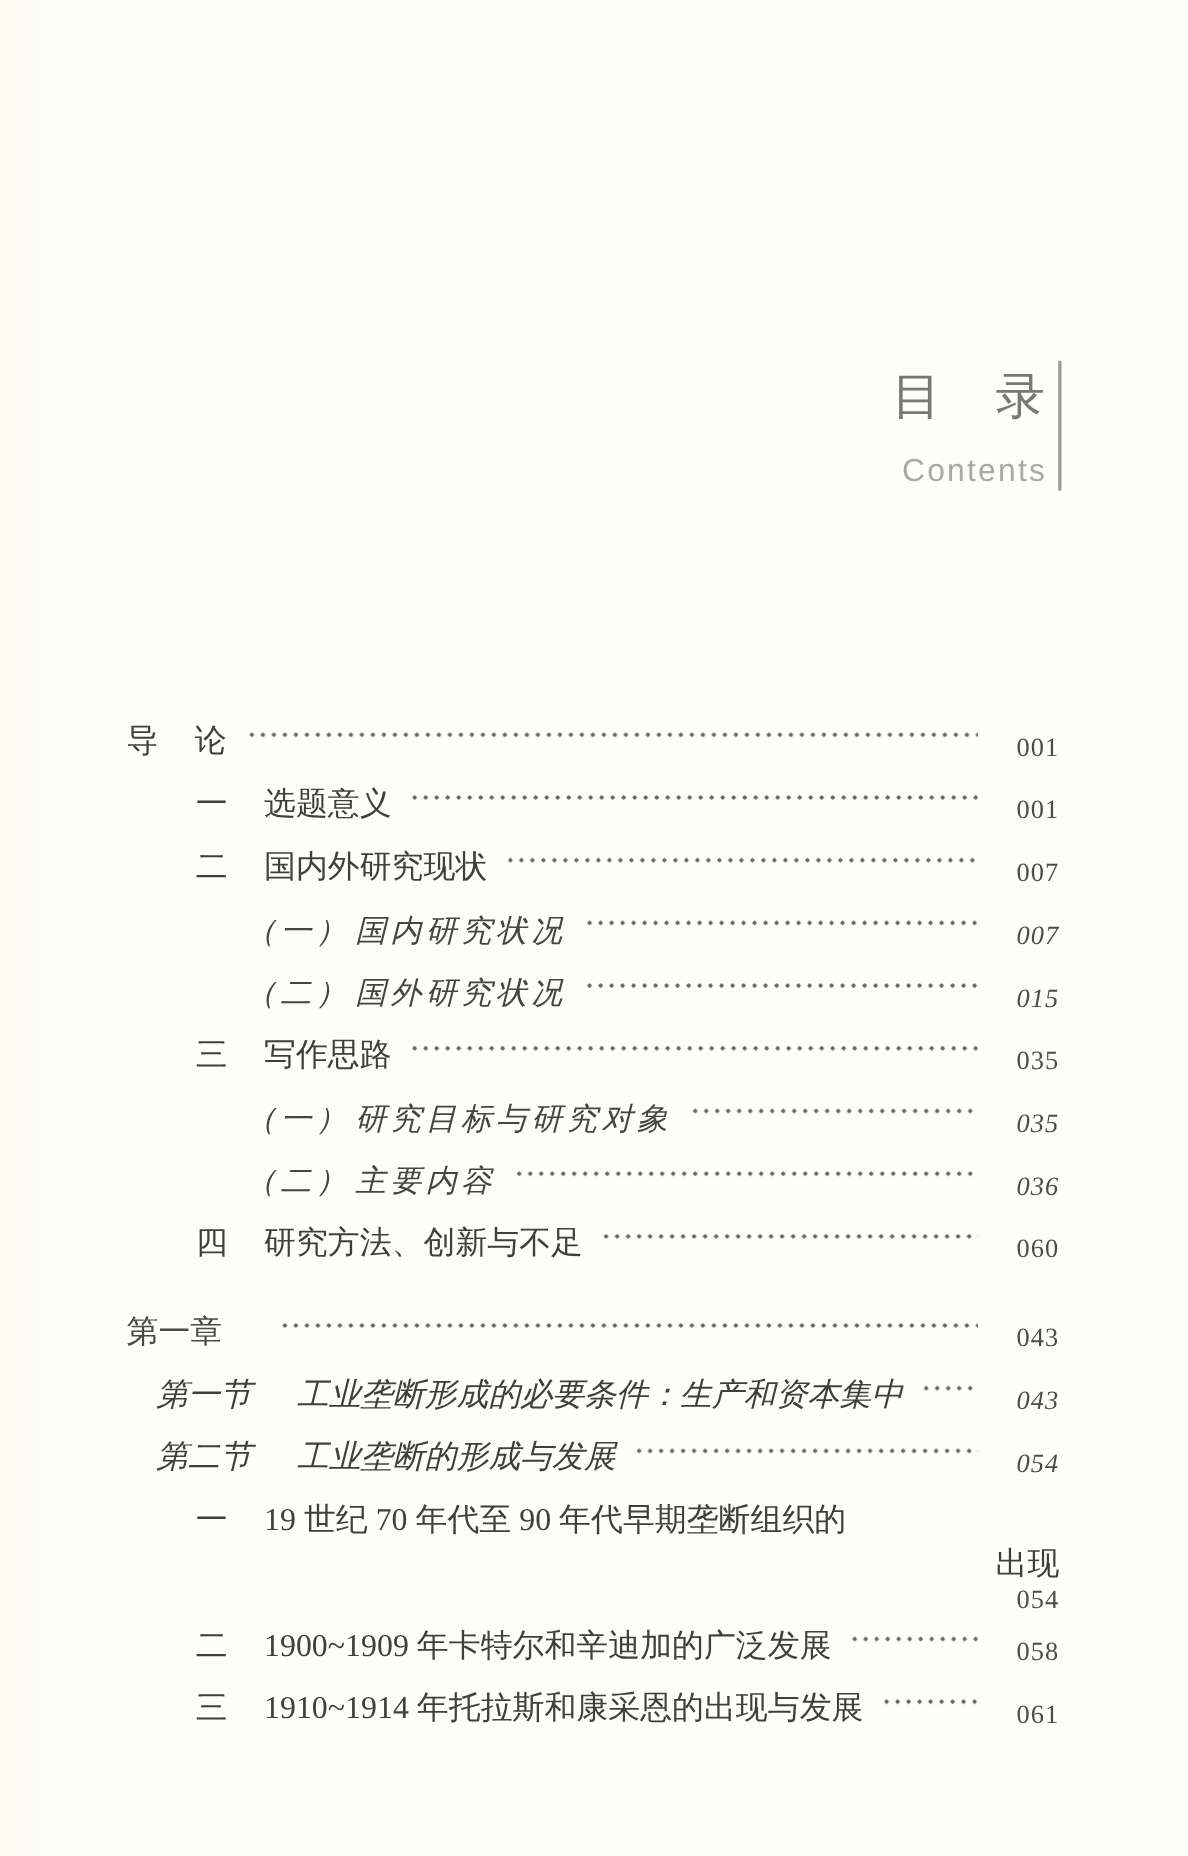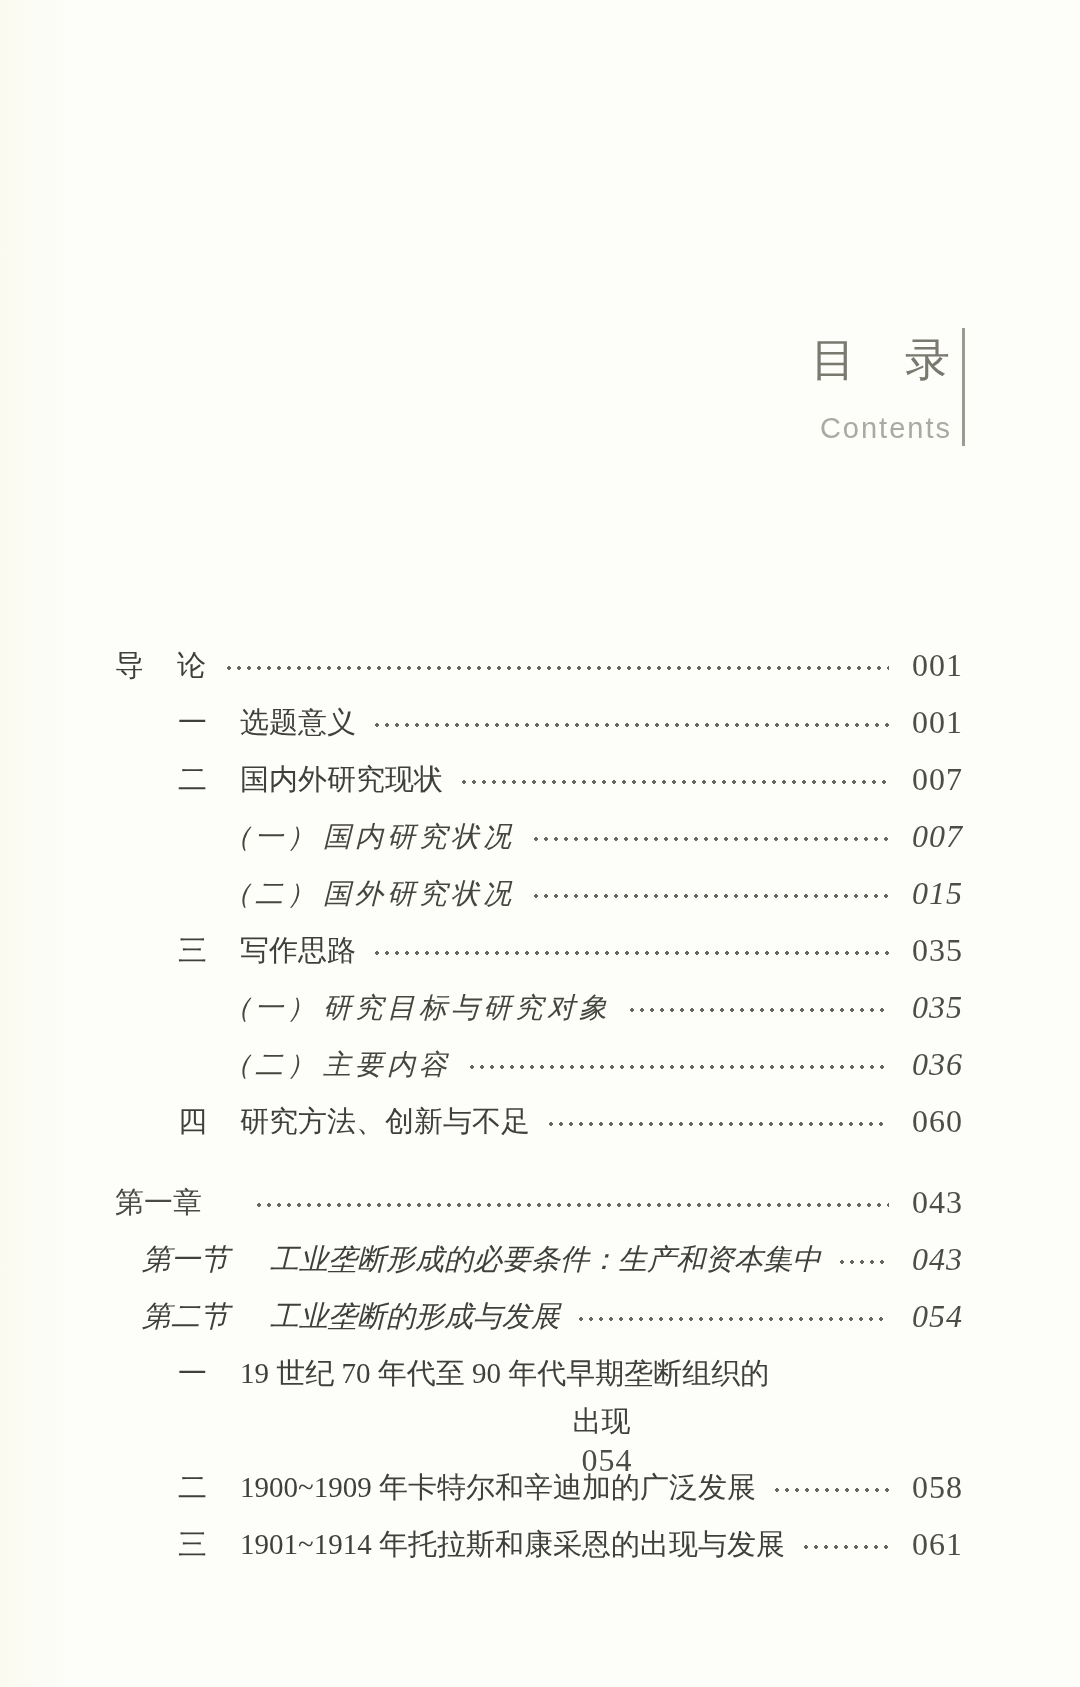--- a/index.html
+++ b/index.html
@@ -28,36 +28,36 @@
     font-size:29px; line-height:30px; color:#aaaaa2;
     letter-spacing:2px; margin-top:30px;
   }
   .header-rule{ width:3px; height:118px; background:#9b9b96; }
 
   
   .toc{
     position:absolute; left:115px; top:637px; width:848px;
   }
   .row{
-    display:flex; align-items:center;
+    display:flex; align-items:flex-end;
     height:57px; font-size:29px;
   }
   .row-label{ flex-shrink:0; white-space:pre; }
   .row-text{ white-space:pre; }
   .dots{
     flex:1 1 auto; align-self:stretch;
     margin:0 12px 0 16px; min-width:14px;
     background-image:radial-gradient(circle,#67675f 1.7px,rgba(0,0,0,0) 2.1px);
     background-size:10px 10px;
     background-repeat:repeat-x;
     background-position:0 56%;
   }
   .page-num{
     flex-shrink:0; min-width:62px; text-align:right;
-    font-size:32px; color:#4d4d48; letter-spacing:1px;
+    font-size:24px; color:#4d4d48; letter-spacing:1px;
     font-family:"Liberation Serif","DejaVu Serif",serif;
   }
 
   
   .k-part .row-label{ letter-spacing:2px; }
   .k-num{ padding-left:63px; }
   .k-num .row-label{ width:62px; }
   .k-paren{ padding-left:108px; font-style:italic; font-size:28px; letter-spacing:4px; color:#46463f; }
   .k-paren .row-label{ margin-right:4px; }
   .k-chapter{
@@ -166,19 +166,19 @@
       <span class="page-num">054</span>
     </div>
       <div class="row k-num">
       <span class="row-label">二</span>
       <span class="row-text">1900~1909 年卡特尔和辛迪加的广泛发展</span>
       <span class="dots"></span>
       <span class="page-num">058</span>
     </div>
       <div class="row k-num">
       <span class="row-label">三</span>
-      <span class="row-text">1901~1914 年托拉斯和康采恩的出现与发展</span>
+      <span class="row-text">1910~1914 年托拉斯和康采恩的出现与发展</span>
       <span class="dots"></span>
       <span class="page-num">061</span>
     </div>
     </div>
 
 </div>
 
 </body></html>

